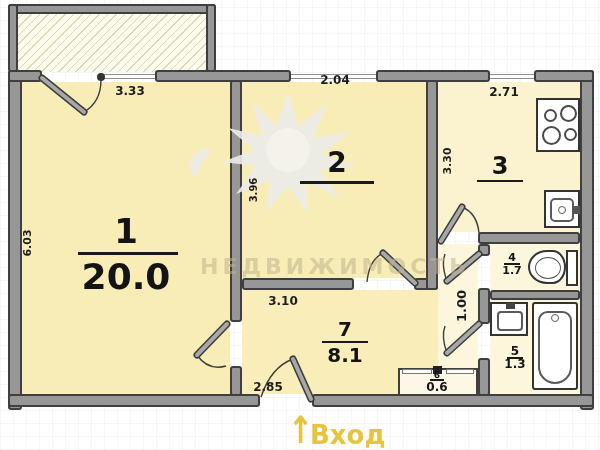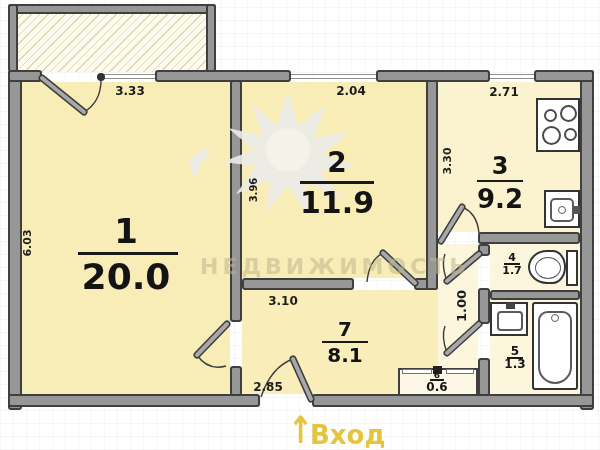--- a/index.html
+++ b/index.html
@@ -140,44 +140,42 @@
   </svg>
 
   <div class="wm-sub" style="left:200px;top:254px;">НЕДВИЖИМОСТЬ</div>
 
   <div class="num" style="left:126px;top:231px;font-size:34px;">1</div>
   <div class="fline" style="left:78px;top:252px;width:100px;"></div>
   <div class="num" style="left:126px;top:277px;font-size:36px;text-align:center;">20.0</div>
 
   <div class="num" style="left:337px;top:163px;font-size:28px;">2</div>
   <div class="fline" style="left:300px;top:181px;width:74px;"></div>
-  <div class="num" style="left:337px;top:203px;font-size:30px;">11.9</div>
 
   <div class="num" style="left:500px;top:166px;font-size:24px;">3</div>
   <div class="fline" style="left:477px;top:180px;width:46px;height:2px;"></div>
-  <div class="num" style="left:500px;top:199px;font-size:26px;">9.2</div>
 
   <div class="num" style="left:512px;top:257px;font-size:11px;">4</div>
   <div class="fline" style="left:504px;top:263px;width:16px;height:2px;"></div>
   <div class="num" style="left:512px;top:270px;font-size:11px;">1.7</div>
 
   <div class="num" style="left:515px;top:351px;font-size:12px;">5</div>
   <div class="fline" style="left:507px;top:357px;width:16px;height:2px;"></div>
   <div class="num" style="left:515px;top:364px;font-size:12px;">1.3</div>
 
   <div class="num" style="left:437px;top:375px;font-size:9px;">6</div>
   <div class="fline" style="left:430px;top:379px;width:14px;height:2px;"></div>
   <div class="num" style="left:437px;top:387px;font-size:12px;">0.6</div>
 
   <div class="num" style="left:345px;top:329px;font-size:20px;">7</div>
   <div class="fline" style="left:322px;top:341px;width:46px;height:2px;"></div>
   <div class="num" style="left:345px;top:355px;font-size:20px;">8.1</div>
 
   <div class="dim" style="left:130px;top:91px;">3.33</div>
-  <div class="dim" style="left:335px;top:91px;margin-left:16px;">2.04</div>
+  <div class="dim" style="left:335px;top:80px;">2.04</div>
   <div class="dim" style="left:504px;top:92px;">2.71</div>
   <div class="dim v" style="left:27px;top:243px;font-size:11px;">6.03</div>
   <div class="dim v" style="left:253px;top:190px;font-size:10px;">3.96</div>
   <div class="dim v" style="left:447px;top:161px;font-size:11px;">3.30</div>
   <div class="dim v" style="left:461px;top:306px;font-size:13px;">1.00</div>
   <div class="dim" style="left:283px;top:301px;">3.10</div>
   <div class="dim" style="left:268px;top:387px;">2.85</div>
 
   <div class="entrance-arrow" style="left:288px;top:415px;">↑</div>
   <div class="entrance-label" style="left:310px;top:420px;">Вход</div>

